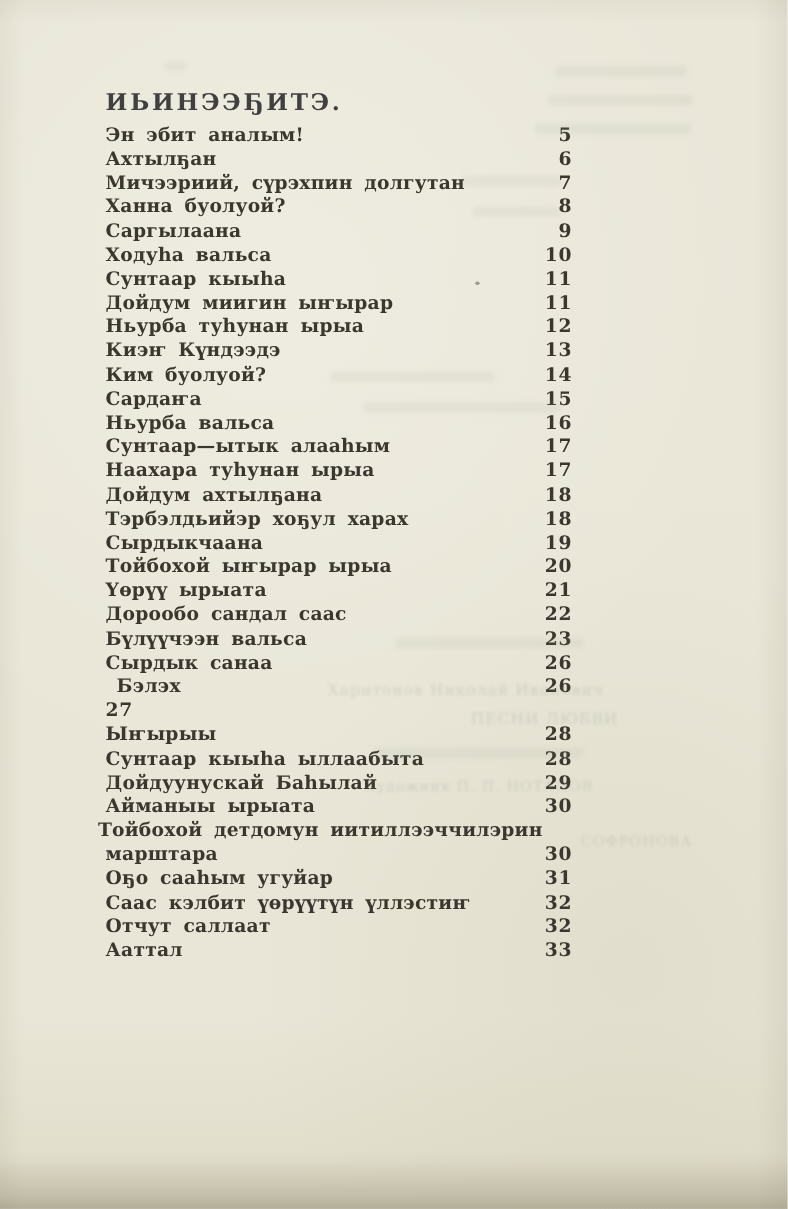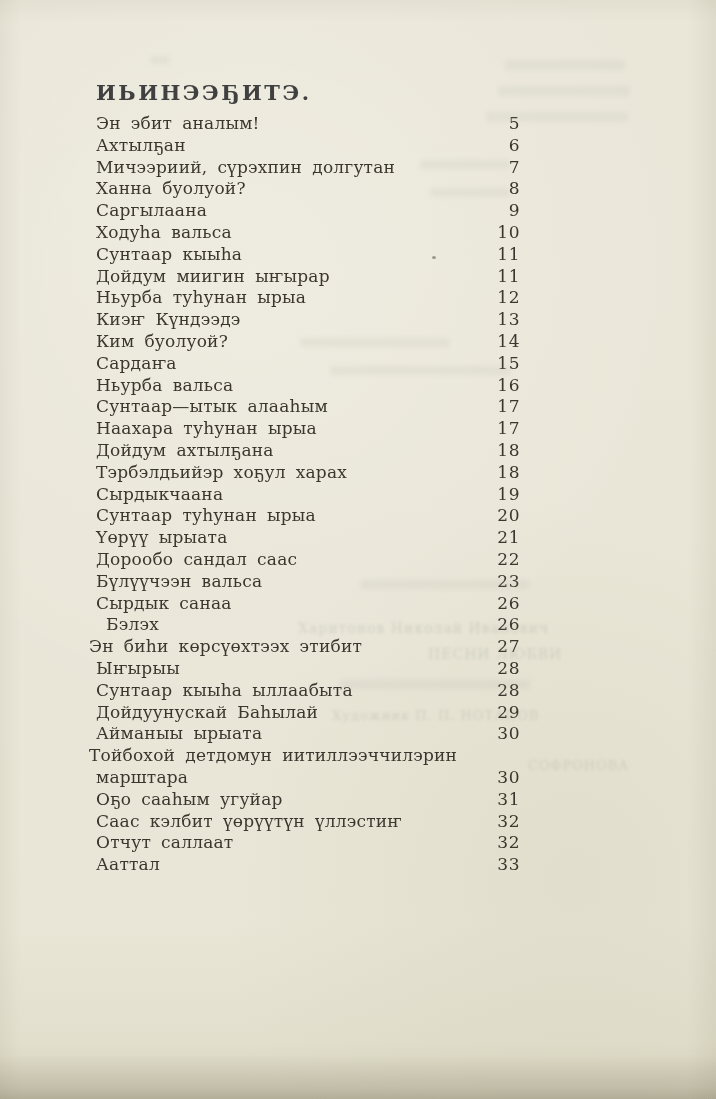--- a/index.html
+++ b/index.html
@@ -20,21 +20,21 @@
       linear-gradient(to bottom, rgba(125,118,92,0.07), rgba(0,0,0,0) 2%, rgba(0,0,0,0) 96%, rgba(110,104,80,0.22) 100%);
   }
   .page-title{
     position:absolute;left:96px;top:80px;width:424px;
     text-align:left;font-size:21px;font-weight:bold;
     letter-spacing:2.5px;color:#404040;
   }
   .toc{position:absolute;left:96px;top:113px;width:424px;}
   .row{
     display:flex;justify-content:space-between;align-items:baseline;
-    line-height:21.8px;font-size:17px;white-space:nowrap;
+    line-height:21.8px;font-size:17px;white-space:nowrap;font-weight:bold;
   }
   .lbl{word-spacing:4.5px;letter-spacing:0.2px;}
   .num{letter-spacing:0.5px;}
   .row.indent .lbl{padding-left:10px;}
   .row.outdent .lbl{margin-left:-7px;}
   .ghost{
     position:absolute;color:#79856f;opacity:0.22;filter:blur(1.5px);
     white-space:nowrap;pointer-events:none;letter-spacing:1px;
   }
   .smudge{
@@ -122,21 +122,21 @@
       </div>
       <div class="row">
         <span class="lbl">Тэрбэлдьийэр хоҕул харах</span>
         <span class="num">18</span>
       </div>
       <div class="row">
         <span class="lbl">Сырдыкчаана</span>
         <span class="num">19</span>
       </div>
       <div class="row">
-        <span class="lbl">Сунтаар туһунан ырыа</span>
+        <span class="lbl">Тойбохой ыҥырар ырыа</span>
         <span class="num">20</span>
       </div>
       <div class="row">
         <span class="lbl">Үөрүү ырыата</span>
         <span class="num">21</span>
       </div>
       <div class="row">
         <span class="lbl">Дорообо сандал саас</span>
         <span class="num">22</span>
       </div>
@@ -146,21 +146,20 @@
       </div>
       <div class="row">
         <span class="lbl">Сырдык санаа</span>
         <span class="num">26</span>
       </div>
       <div class="row indent">
         <span class="lbl">Бэлэх</span>
         <span class="num">26</span>
       </div>
       <div class="row outdent">
-        <span class="lbl">Эн биһи көрсүөхтээх этибит</span>
         <span class="num">27</span>
       </div>
       <div class="row">
         <span class="lbl">Ыҥырыы</span>
         <span class="num">28</span>
       </div>
       <div class="row">
         <span class="lbl">Сунтаар кыыһа ыллаабыта</span>
         <span class="num">28</span>
       </div>

